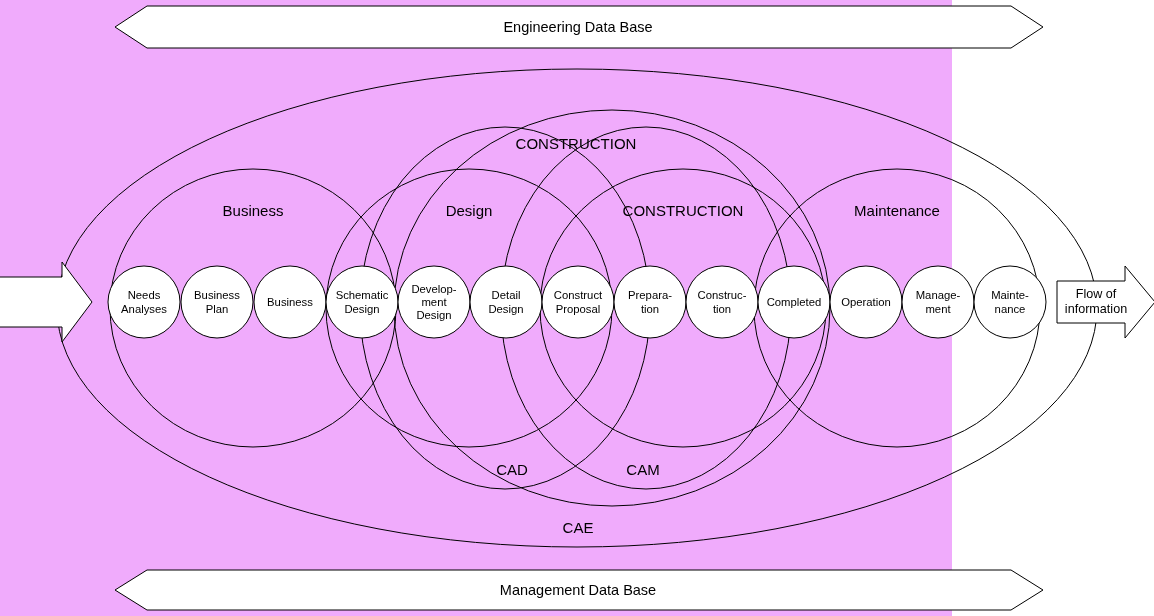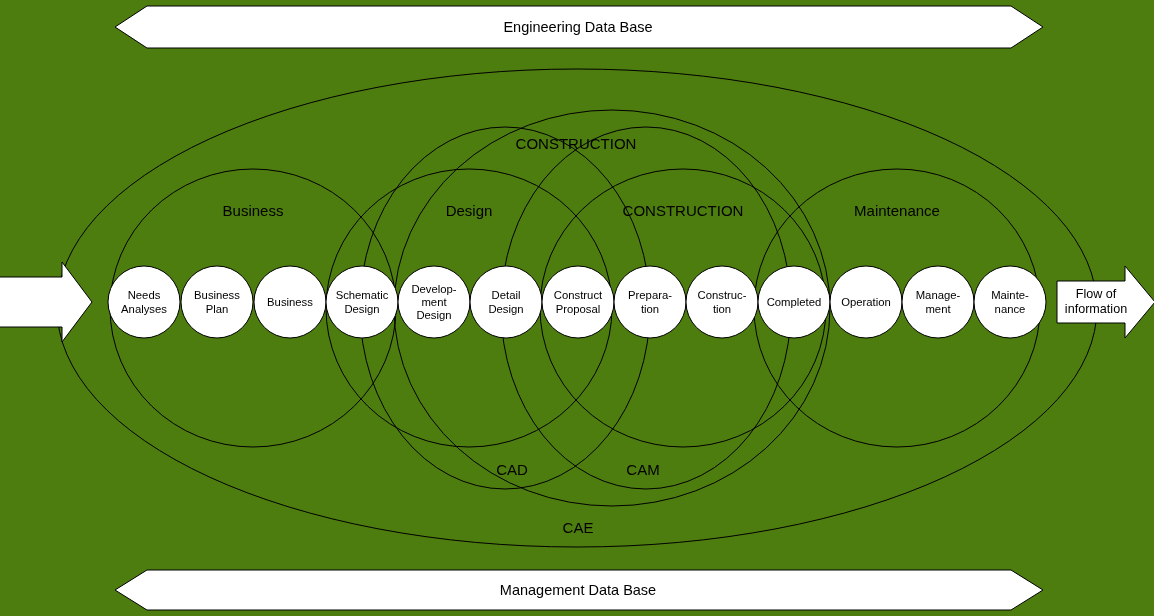--- a/index.html
+++ b/index.html
@@ -8,23 +8,23 @@
     background: #ffffff;
   }
   body {
     width: 1154px;
     height: 616px;
     overflow: hidden;
     font-family: "Liberation Sans", sans-serif;
   }
   #stage {
     position: relative;
-    width: 1154px;
+    width: 952px;
     height: 616px;
-    background: #4d7c0f;
+    background: #f0abfc;
   }
   svg#diagram {
     position: absolute;
     left: 0;
     top: 0;
     width: 1154px;
     height: 616px;
     display: block;
   }
   .outline {

